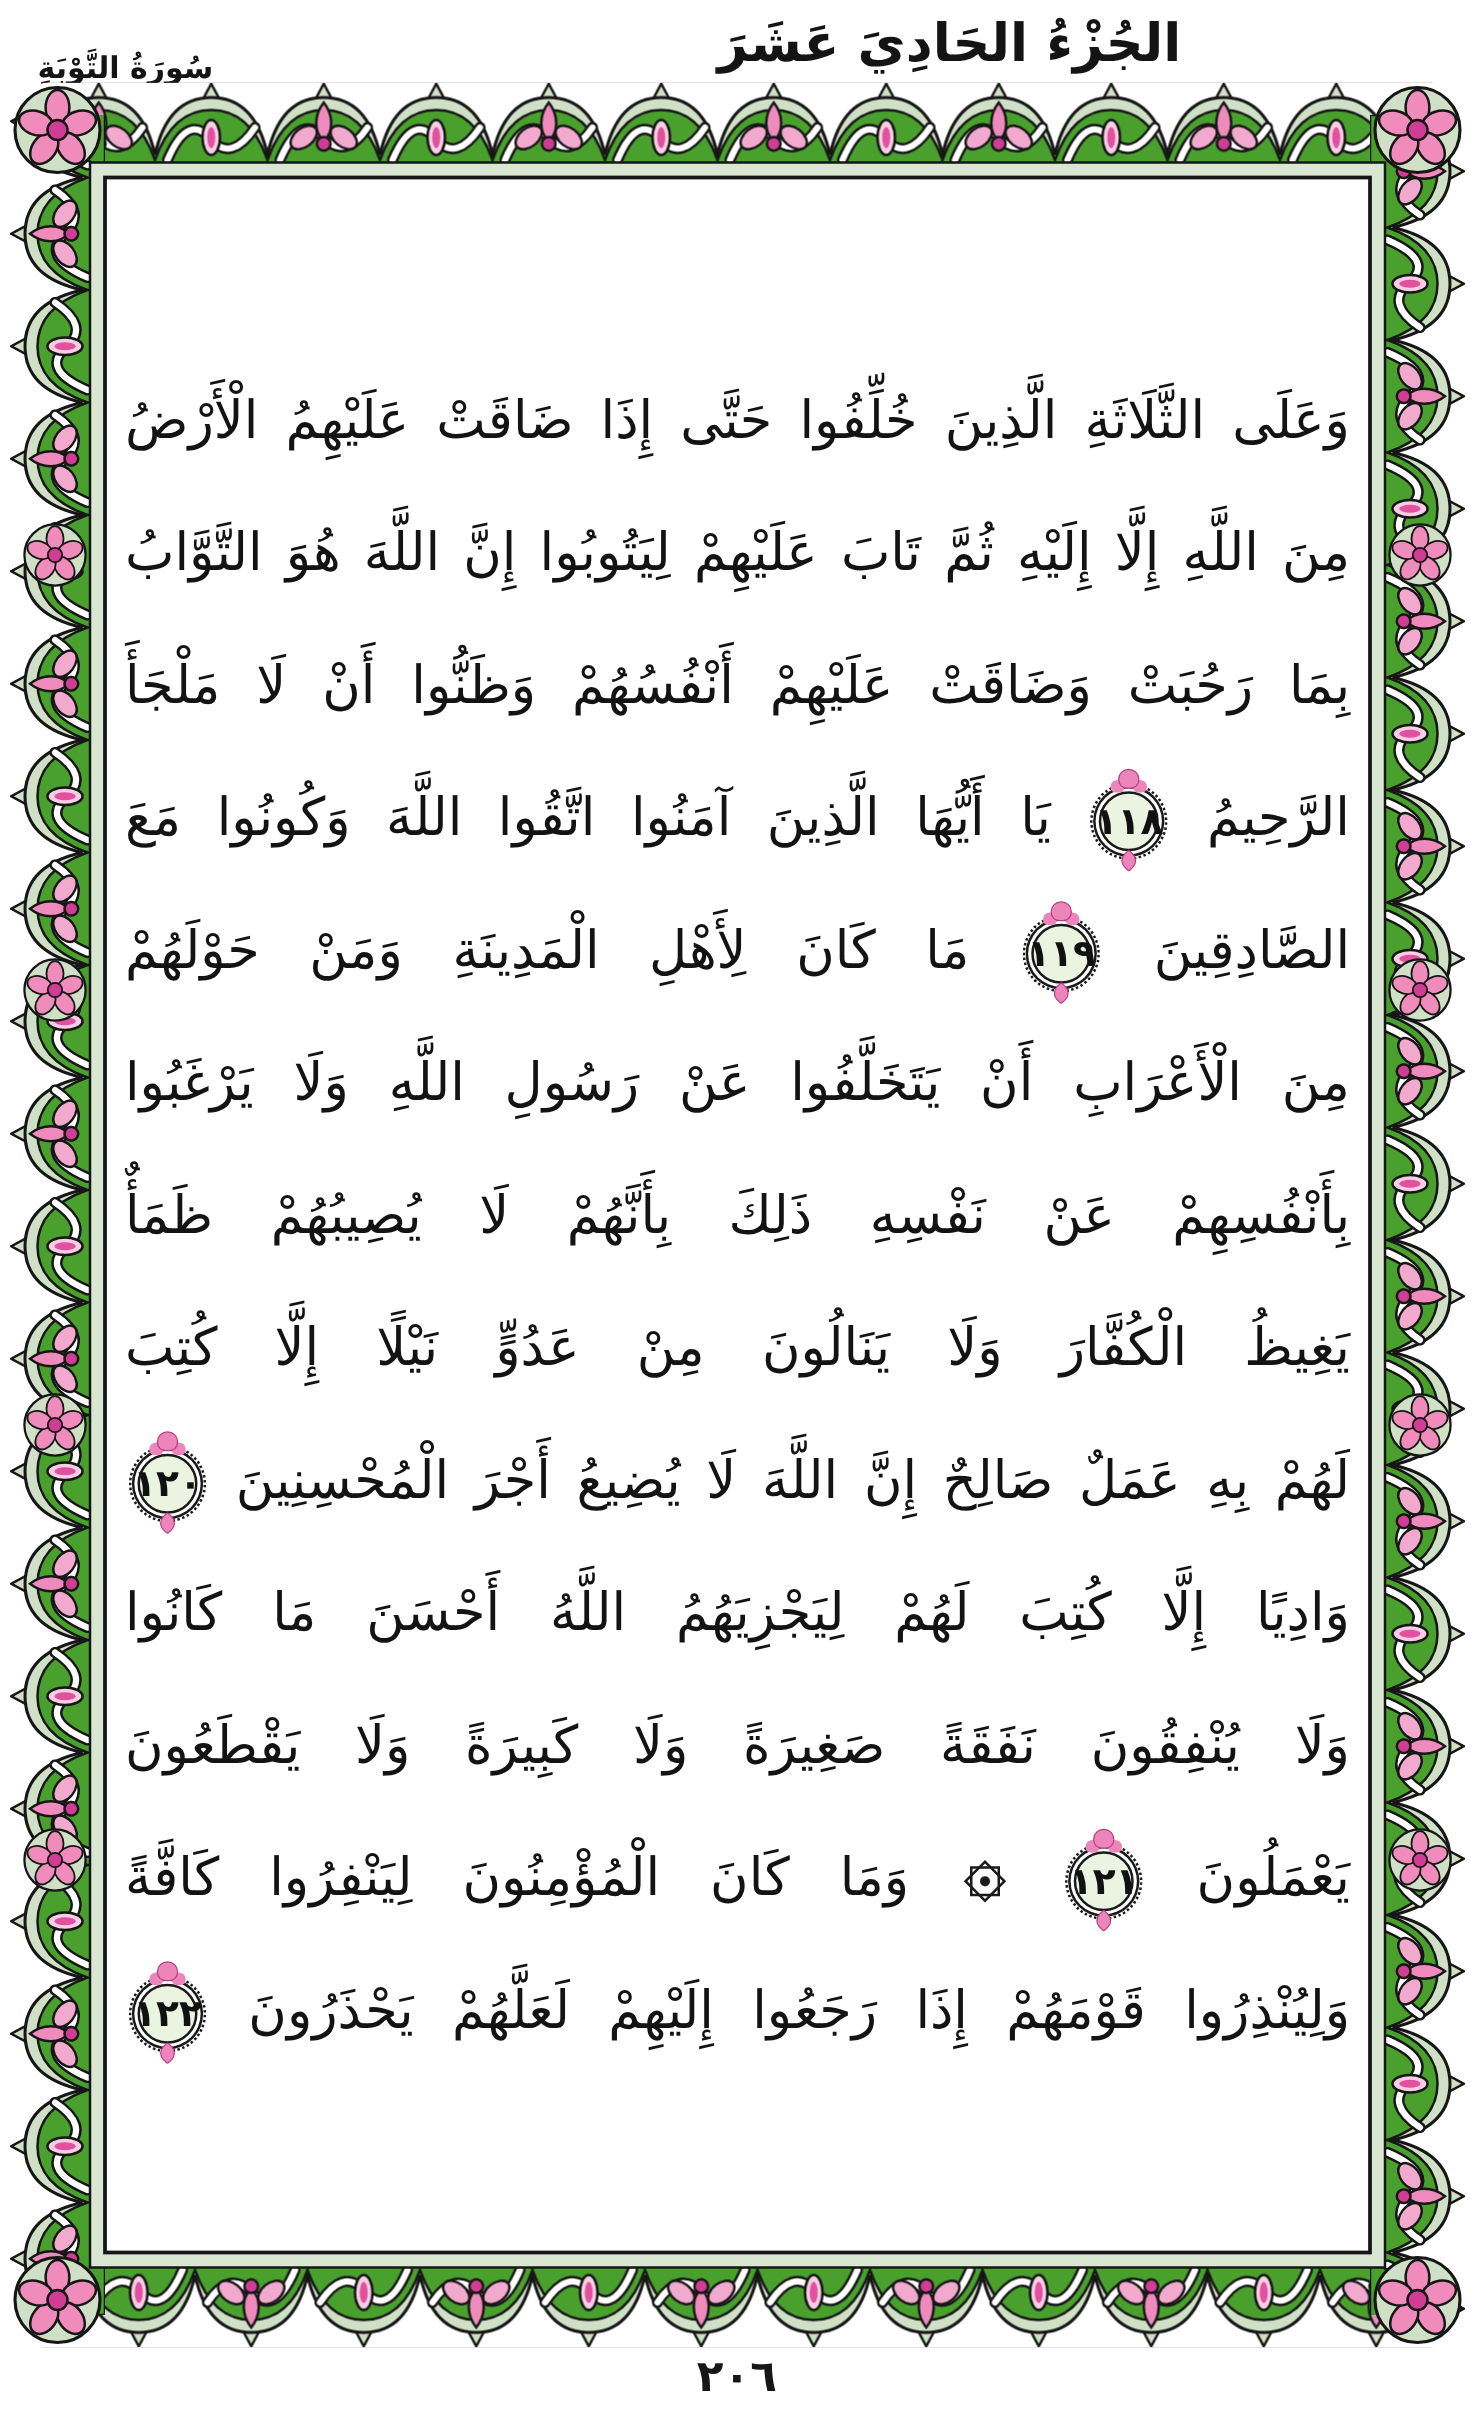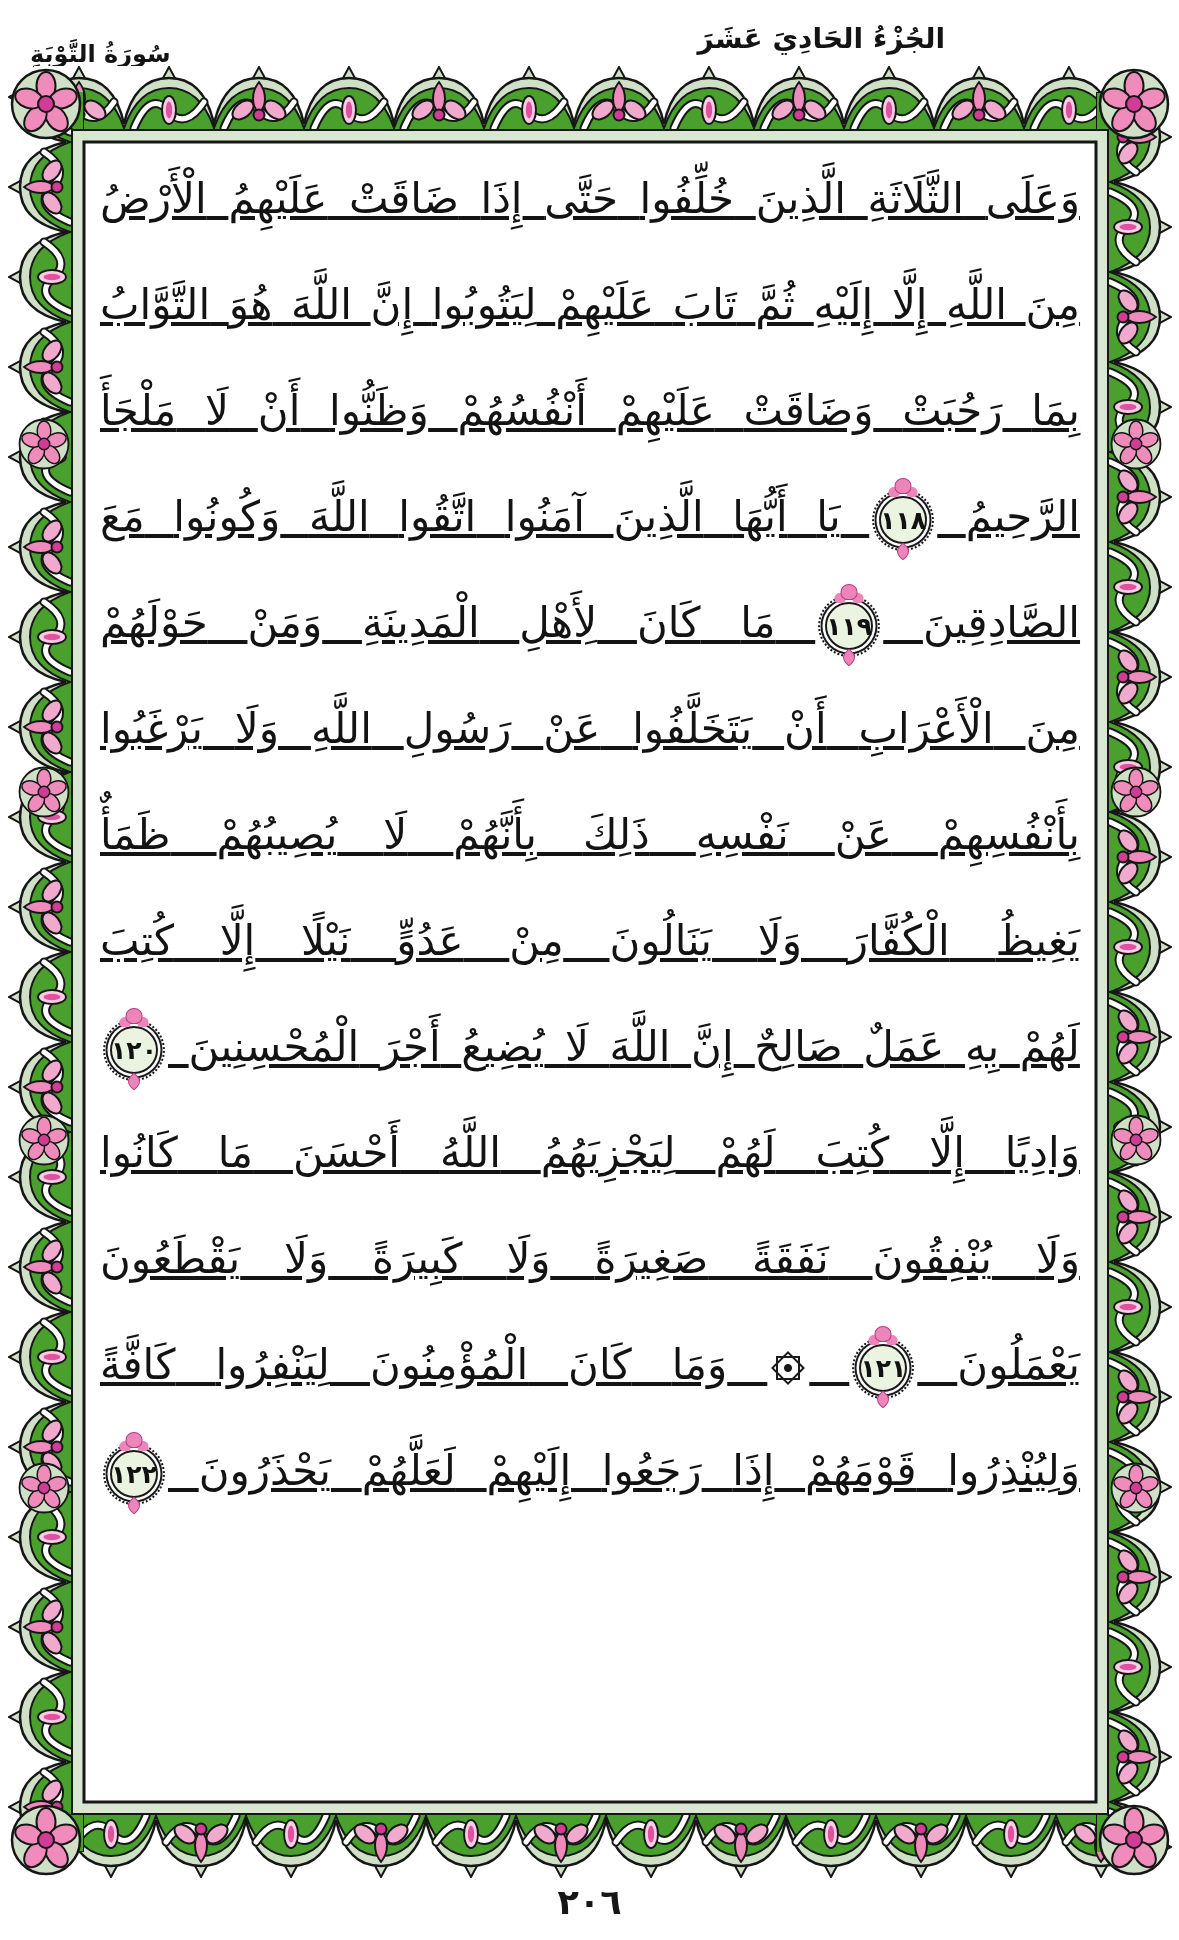--- a/index.html
+++ b/index.html
@@ -3,35 +3,35 @@
 <meta charset="utf-8">
 <style>
   html,body{margin:0;padding:0;}
   body{
     width:1179px;height:1940px;position:relative;overflow:hidden;
     background:#ffffff;color:#141414;
     font-family:"DejaVu Sans",sans-serif;
   }
   
   .hdr-right{
-    position:absolute;top:22px;right:234px;
-    font-size:28px;font-weight:bold;direction:rtl;white-space:nowrap;
+    position:absolute;top:10px;right:234px;
+    font-size:42px;font-weight:bold;direction:rtl;white-space:nowrap;
   }
   .hdr-left{
     position:absolute;top:40px;left:30px;
     font-size:24px;font-weight:bold;direction:rtl;white-space:nowrap;
   }
   
   .frame{position:absolute;left:8px;top:66px;}
   
   .qtext{
     position:absolute;left:84px;top:142px;width:1012px;height:1660px;
     padding:4px 16px;box-sizing:border-box;
-    display:flex;flex-direction:column;justify-content:flex-start;
-    direction:rtl;overflow:hidden;text-decoration:underline;
+    display:flex;flex-direction:column;justify-content:center;
+    direction:rtl;overflow:hidden;
   }
   .qline{
     height:106px;line-height:106px;
     font-size:42px;color:#131313;
     text-align:justify;text-align-last:justify;text-justify:inter-word;
     white-space:nowrap;
   }
   .w{white-space:nowrap;}
   
   .vmark{
@@ -39,21 +39,21 @@
     margin:0 7px;vertical-align:-16px;line-height:normal;
   }
   .vorn{position:absolute;inset:-4px;border-radius:50%;border:2px dotted #1a1a1a;}
   .vring{
     position:absolute;inset:3px;border-radius:50%;
     background:#ebf3e1;border:2px solid #1a1a1a;
     box-shadow:0 0 0 2.5px #ffffff,0 0 0 4.5px #1a1a1a;
   }
   .vnum{
     position:absolute;inset:0;display:flex;align-items:center;justify-content:center;
-    font-size:25px;font-weight:bold;color:#111;
+    font-size:30px;font-weight:bold;color:#111;
   }
   .vtop{
     position:absolute;top:-15px;left:50%;transform:translateX(-50%);
     width:15px;height:14px;background:#ec86ba;border:1px solid #b93d86;
     border-radius:50% 50% 42% 42%;
     box-shadow:-9px 6px 0 -3px #ec86ba,9px 6px 0 -3px #ec86ba;
   }
   .vbot{
     position:absolute;bottom:-11px;left:50%;
     transform:translateX(-50%) rotate(45deg);

